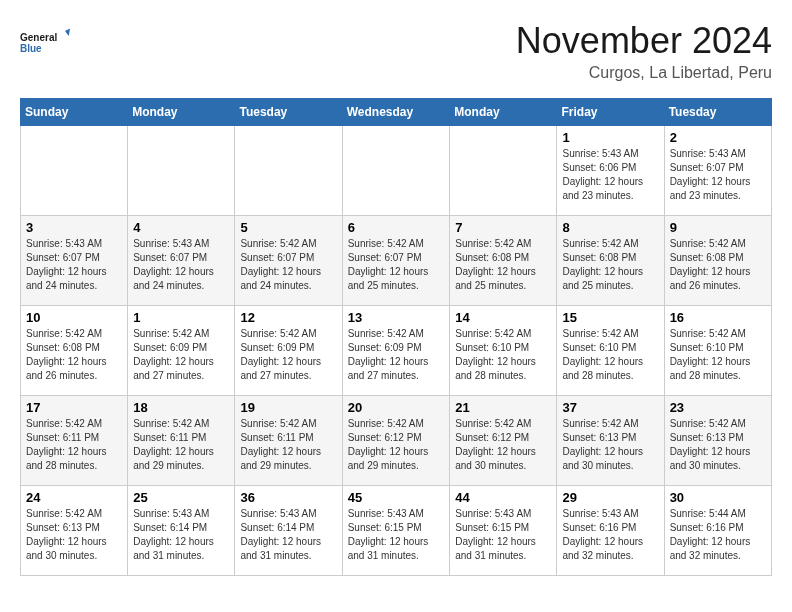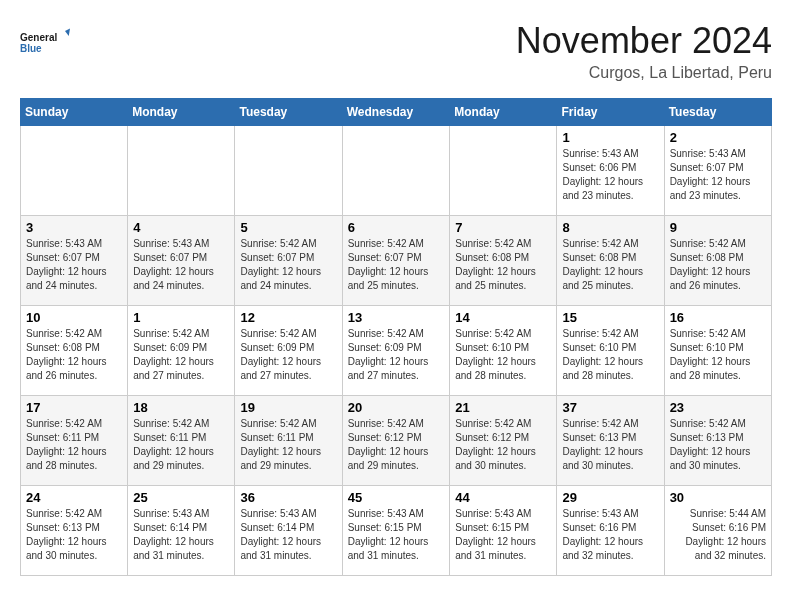--- a/index.html
+++ b/index.html
@@ -286,19 +286,19 @@
 Daylight: 12 hours and 31 minutes.</div>
         </td>
         <td>
           <div class="day-number">29</div>
           <div class="day-info" style="white-space: pre-line;">Sunrise: 5:43 AM
 Sunset: 6:16 PM
 Daylight: 12 hours and 32 minutes.</div>
         </td>
         <td>
           <div class="day-number">30</div>
-          <div class="day-info" style="white-space: pre-line; text-align: right;">Sunrise: 5:44 AM
+          <div class="day-info" style="white-space: pre-line;">Sunrise: 5:44 AM
 Sunset: 6:16 PM
 Daylight: 12 hours and 32 minutes.</div>
         </td>
       </tr>
     </tbody>
 </table>
 
 </body></html>

